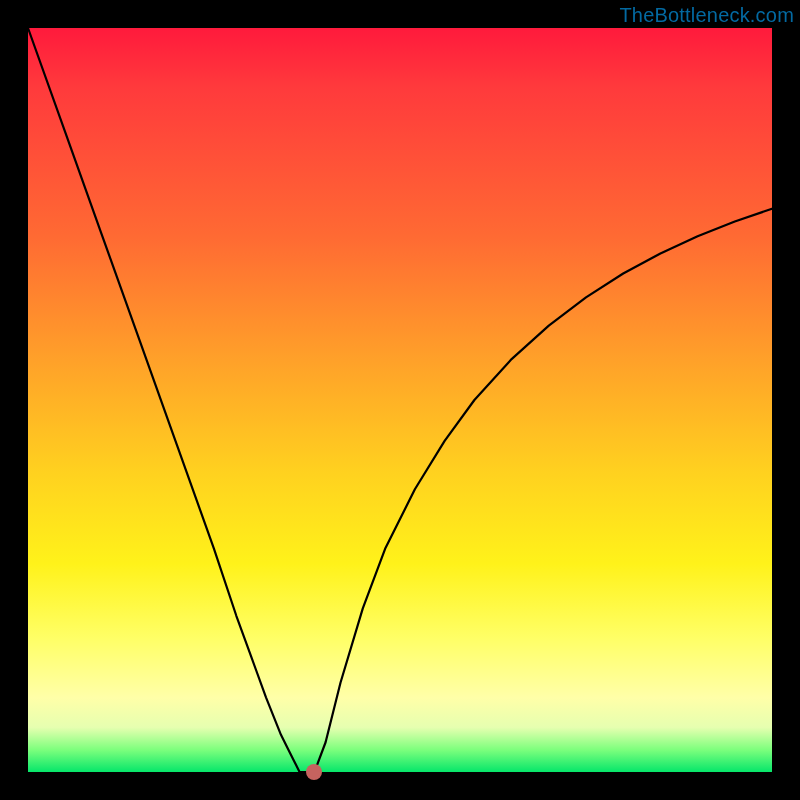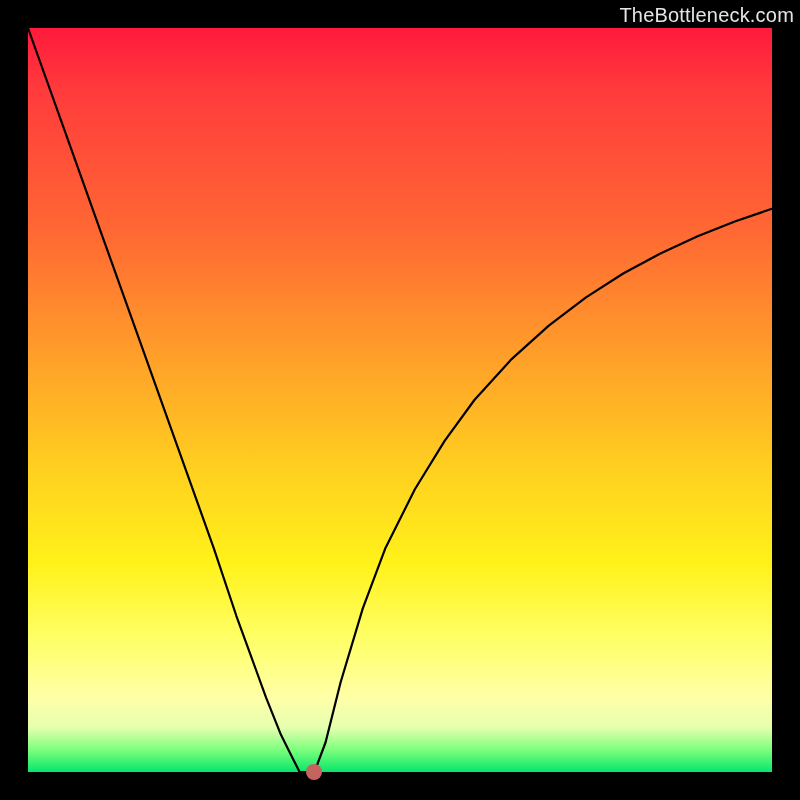--- a/index.html
+++ b/index.html
@@ -38,21 +38,21 @@
       #ffffa8 90%,
       #e6ffb0 94%,
       #7dff7d 97%,
       #06e66a 100%
     );
   }
   .watermark {
     position: absolute;
     top: 4px;
     right: 6px;
-    color: #e5e5e5;
+    color: #0369a1;
     font-size: 20px;
     letter-spacing: 0.2px;
     user-select: none;
     text-align: right;
   }
   svg.curve {
     position: absolute;
     left: 0;
     top: 0;
     width: 744px;

